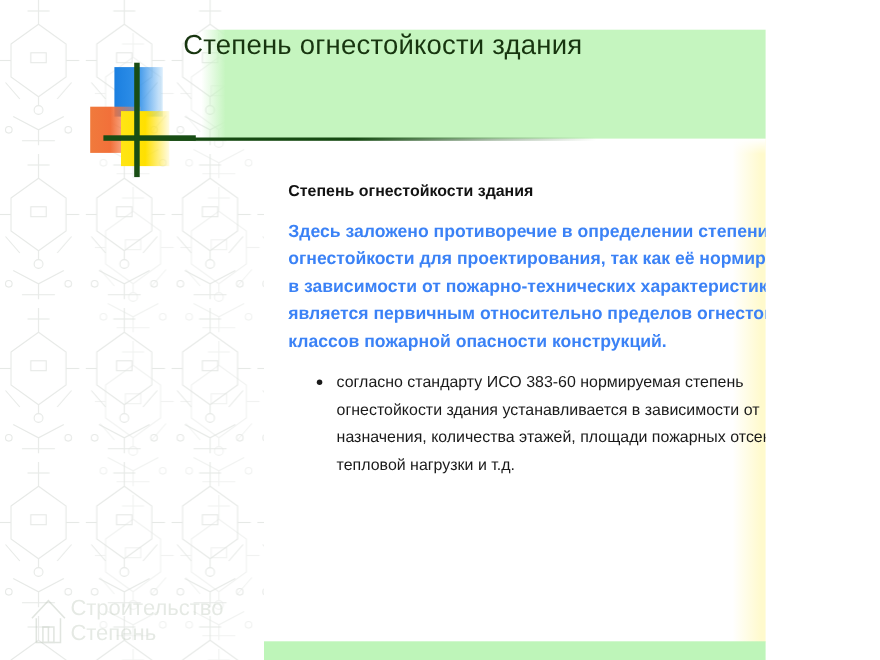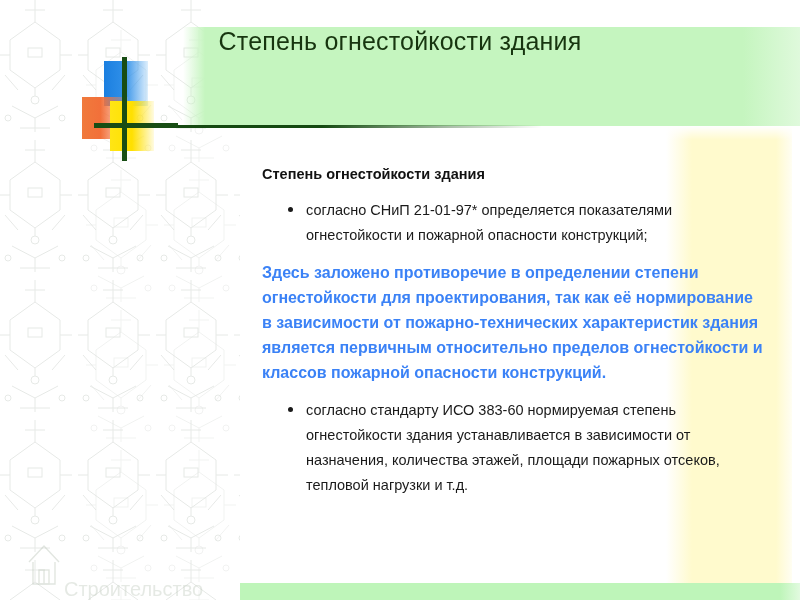--- a/index.html
+++ b/index.html
@@ -5,21 +5,21 @@
   * { margin:0; padding:0; box-sizing:border-box; }
   html, body {
     width:800px; height:600px;
     font-family:"Liberation Sans", sans-serif;
     background:#ffffff;
     overflow:hidden;
   }
 
   #slide {
     position:relative;
-    width:800px; height:600px;
+    width:696px; height:600px;
     background:#ffffff;
     overflow:hidden;
   }
 
   
   .pattern-col {
     position:absolute;
     left:0; top:0;
     width:240px; height:600px;
     background-color:#ffffff;
@@ -119,21 +119,21 @@
     opacity:0.42;
     color:#b9c3b6;
     pointer-events:none;
   }
   .watermark .wm-text {
     position:absolute; left:38px; top:2px;
     font-size:20px; line-height:23px;
     color:#c3cdc0;
     white-space:nowrap;
   }
-  .watermark .wm-text span { display:block;margin-top:36px; }
+  .watermark .wm-text span { display:block; }
 
   
   .content {
     position:absolute;
     left:262px; top:164px;
     width:504px;
   }
   .lead {
     font-size:14.5px;
     font-weight:bold;
@@ -212,24 +212,20 @@
     <div class="sq sq-orange"></div>
     <div class="sq sq-yellow"></div>
     <div class="bar-h"></div>
     <div class="bar-v"></div>
   </div>
 
   <div class="content">
 
     <div class="lead">Степень огнестойкости здания</div>
 
-    <div class="bullet">
-      <span class="dot"></span>
-      <span>согласно СНиП 21-01-97* определяется показателями огнестойкости и пожарной опасности конструкций;</span>
-    </div>
 
     <div class="para-bold">Здесь заложено противоречие в определении степени огнестойкости для проектирования, так как её нормирование в зависимости от пожарно-технических характеристик здания является первичным относительно пределов огнестойкости и классов пожарной опасности конструкций.</div>
 
     <div class="bullet">
       <span class="dot"></span>
       <span>согласно стандарту ИСО 383-60 нормируемая степень огнестойкости здания устанавливается в зависимости от назначения, количества этажей, площади пожарных отсеков, тепловой нагрузки и т.д.</span>
     </div>
 
   </div>
 

